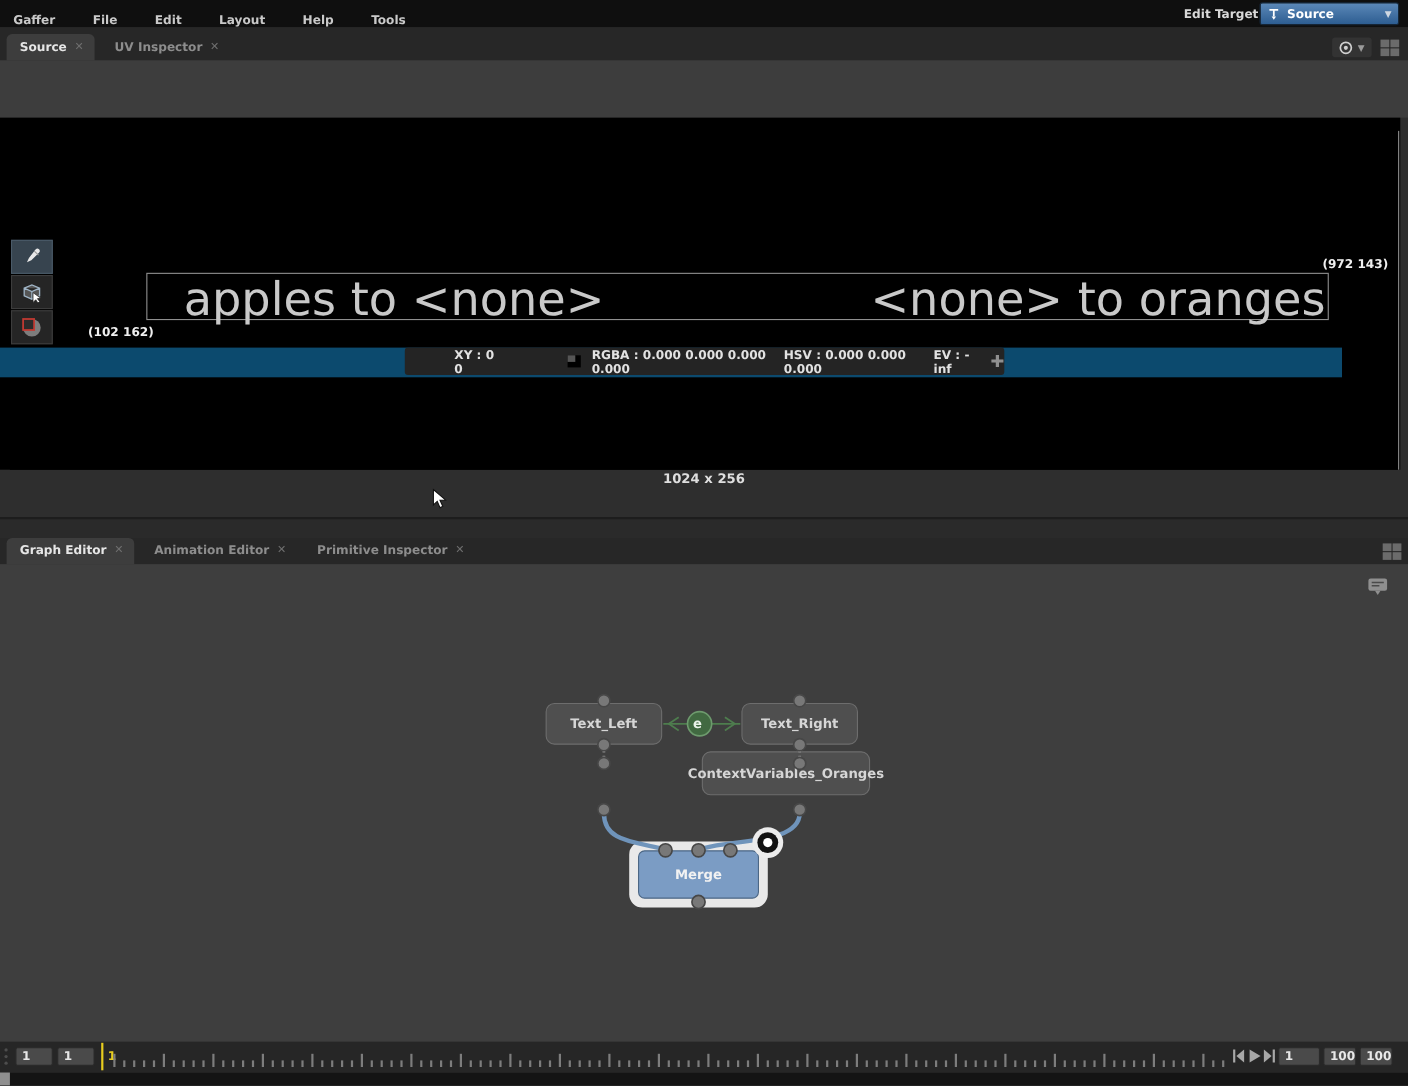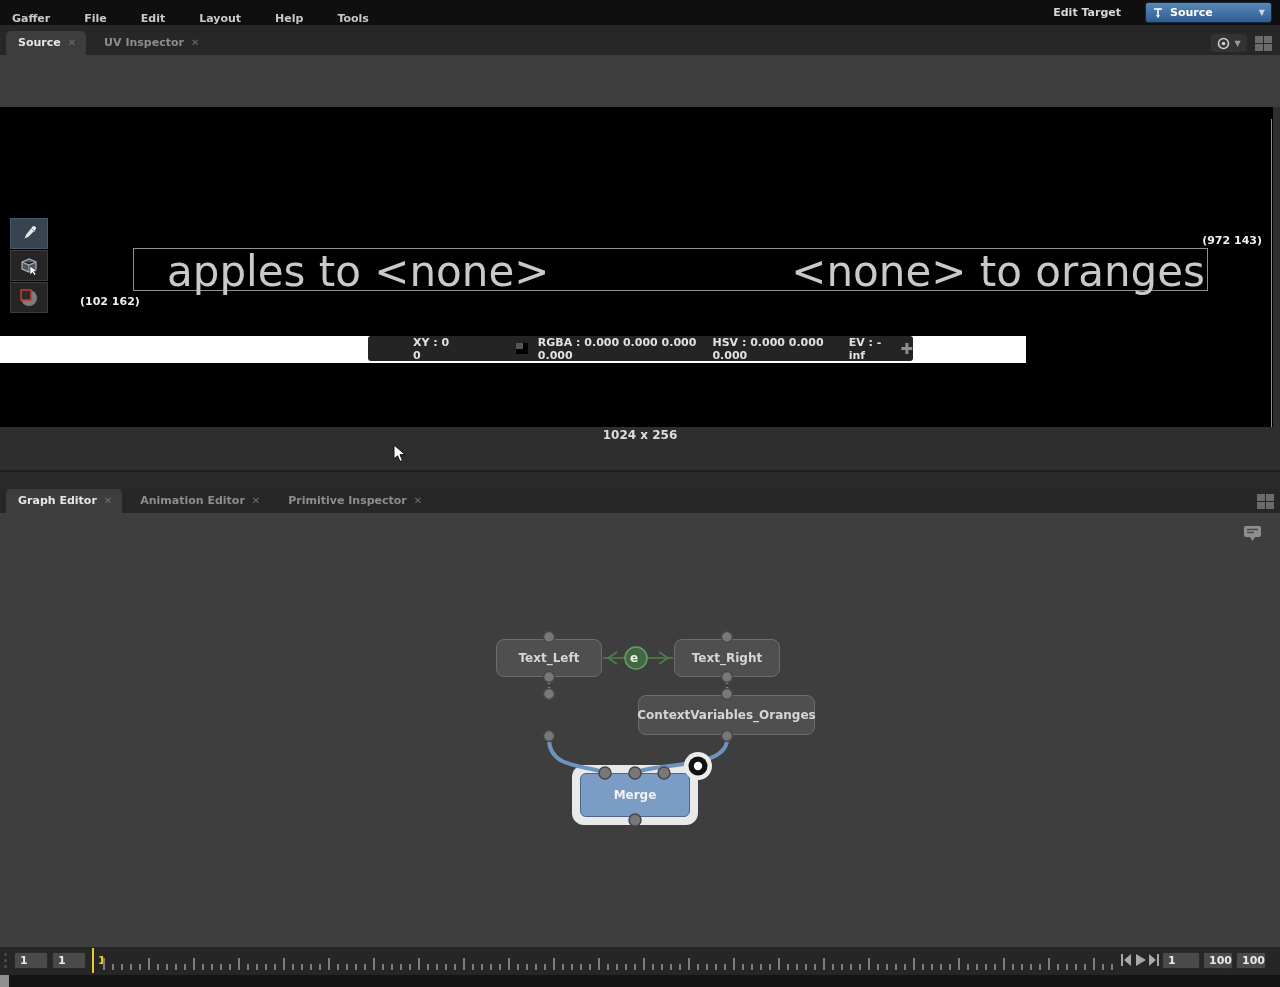--- a/index.html
+++ b/index.html
@@ -8,21 +8,21 @@
     position:relative; width:1280px; height:987px; overflow:hidden;
     background:#3d3d3d; font-family:"DejaVu Sans","Liberation Sans",sans-serif;
     font-size:11px; color:#cccccc; -webkit-font-smoothing:antialiased;
   }
   .abs { position:absolute; }
 
   
   #menubar { position:absolute; left:0; top:0; width:1280px; height:25px; background:#0f0f0f;
              display:flex; align-items:center; }
   .menu-item { font-weight:bold; color:#c9c9c9; padding:0 12px; margin-right:10px; cursor:default;margin-top:12px; }
-  #edit-target-area { position:absolute; right:8px; top:2px; height:21px; display:flex; align-items:center; gap:24px; }
+  #edit-target-area { position:absolute; right:8px; top:2px; height:21px; display:flex; align-items:center; gap:1px; }
   #edit-target-label { color:#d8d8d8; font-weight:bold; }
   #edit-target-btn { width:127px; height:21px; border:1px solid #16293c; border-radius:3px;
     background:linear-gradient(#5b88b8,#2d5d91); color:#fff; font-weight:bold;
     display:flex; align-items:center; padding:0 6px; gap:6px; }
   #edit-target-btn .grow { flex:1; }
   .dd-arrow { font-size:8px; color:#cfd8e2; }
 
   
   .tabstrip { position:absolute; left:0; width:1280px; background:#272727; display:flex; align-items:flex-end; }
   .tab { display:flex; align-items:center; gap:7px; padding:5px 10px 6px 12px; font-weight:bold;
@@ -62,21 +62,21 @@
   #coord-right { right:18px; top:127px; }
   #resolution { position:absolute; left:0; top:321px; width:1280px; text-align:center; font-weight:bold; color:#dedede; font-size:12px; }
 
   
   #view-tools { position:absolute; left:10px; top:111px; width:38px; }
   .tool-btn { width:38px; height:31px; background:#252525; border:1px solid #3c3c3c; margin-bottom:1px;
     display:flex; align-items:center; justify-content:center; }
   .tool-btn.active { background:#37444f; border-color:#4a5a68; }
 
   
-  #status-row { position:absolute; left:0; top:336px; width:1026px; height:27px; background:#ffffff; }
+  #status-row { position:absolute; left:0; top:316px; width:1220px; height:27px; background:#0c4a6e; }
   #status-pill { position:absolute; left:368px; top:0px; width:545px; height:25px; background:#242424;
     border-radius:3px; display:flex; align-items:center; font-weight:bold; color:#e2e2e2; }
   #status-pill .gap { width:18px; }
   #swatch { width:15px; height:11px; background:#000; position:relative; margin:0 10px 0 64px; }
   #swatch::before { content:""; position:absolute; left:0; top:0; width:7px; height:6px; background:#555; }
   #status-xy { margin-left:45px; }
   #plus-icon { color:#8f8f8f; font-size:15px; font-weight:bold; margin-left:12px; }
   #mouse-cursor { position:absolute; left:393px; top:444px; z-index:40; }
 
   
@@ -299,21 +299,21 @@
       <path d="M7 12 L9.5 16 L12 12 Z" fill="#8f8f8f"></path>
       <path d="M4 4.5 H15 M4 7.5 H11" stroke="#4a4a4a" stroke-width="1.5"></path>
     </svg>
 
     <div class="node" style="left:496px; top:126px; width:106px; height:38px;">
       <span>Text_Left</span>
     </div>
     <div class="node" style="left:674px; top:126px; width:106px; height:38px;">
       <span>Text_Right</span>
     </div>
-    <div class="node" style="left:638px; top:182px; width:177px; height:40px;">
+    <div class="node" style="left:638px; top:170px; width:153px; height:40px;">
       <span>ContextVariables_Oranges</span>
     </div>
     <div id="merge-halo">
       <div id="merge-node">
         <span>Merge</span>
       </div>
     </div>
 
     <svg id="graph-svg" width="1280" height="434" viewBox="0 0 1280 434">
 

